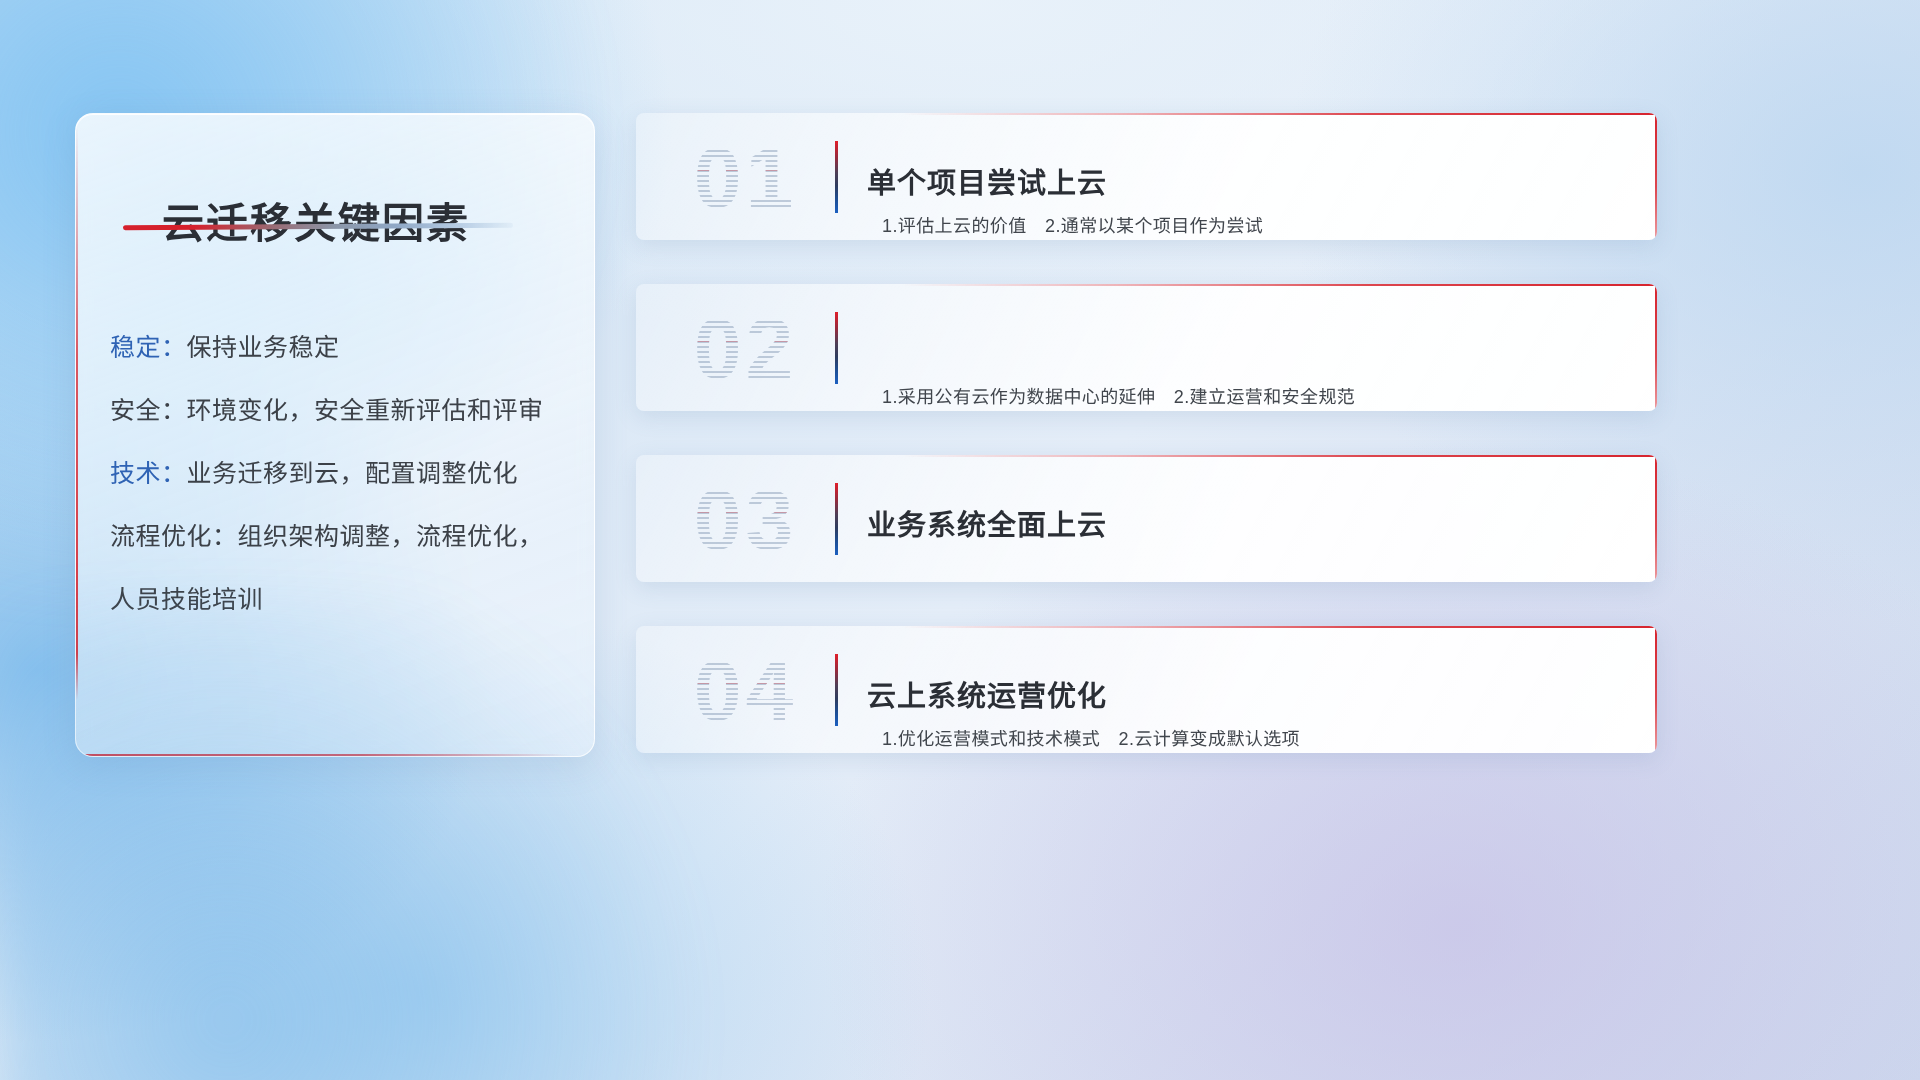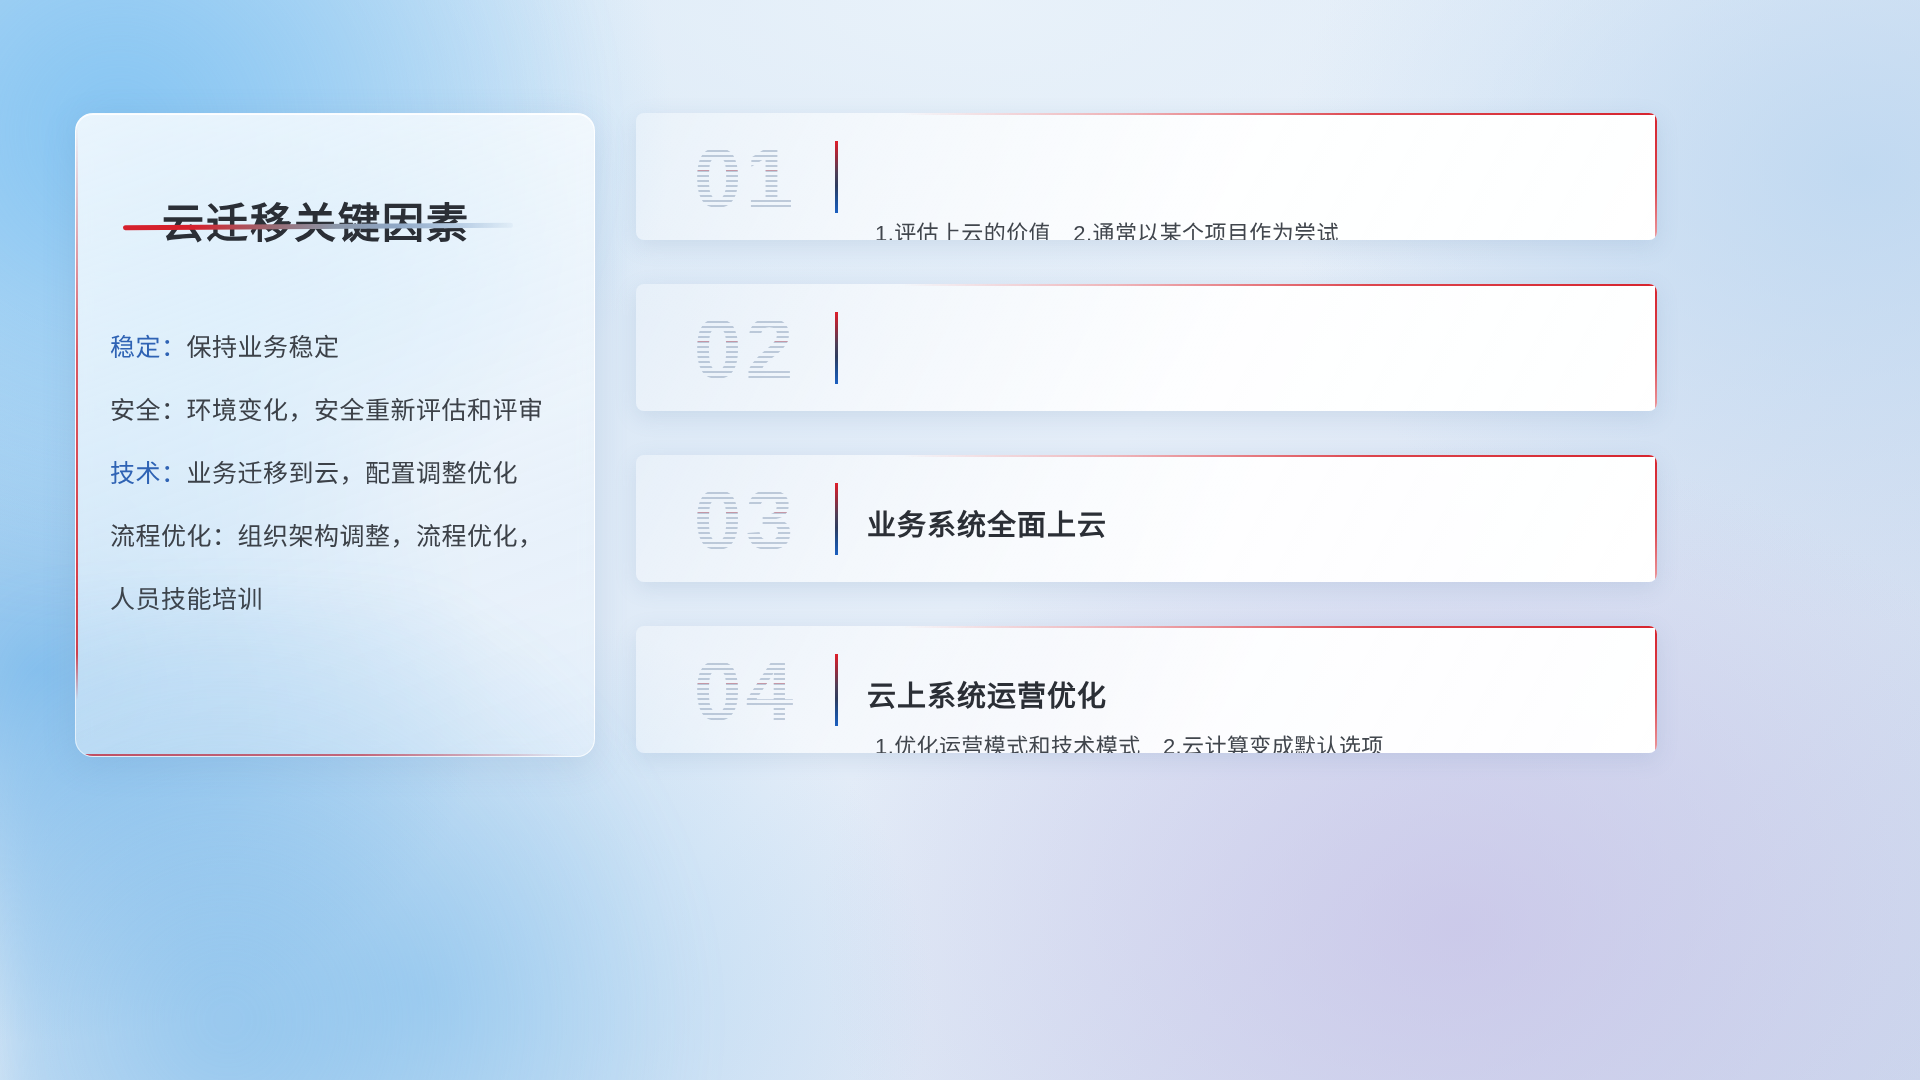--- a/index.html
+++ b/index.html
@@ -186,23 +186,23 @@
     left: 231px;
     top: 22px;
     font-size: 29px;
     font-weight: bold;
     color: #2b2f36;
     letter-spacing: 1px;
     white-space: nowrap;
   }
   .card-sub {
     position: absolute;
-    left: 239px;
+    left: 246px;
     top: 80px;
-    font-size: 22px;
+    font-size: 18px;
     color: #41464d;
     letter-spacing: 0.4px;
     white-space: nowrap;
   }
 </style>
 </head>
 <body>
 
 <div id="slide">
 
@@ -232,28 +232,30 @@
     </div>
   </section>
 
   <section id="cards">
 
     <article class="card">
       <div class="card-top-rule"></div>
       <div class="card-right-rule"></div>
       <div class="card-number">01<span class="glyph-red">01</span></div>
       <div class="card-divider"></div>
+      <h2 class="card-heading">单个项目尝试上云</h2>
       <p class="card-sub">1.评估上云的价值　2.通常以某个项目作为尝试</p>
     </article>
 
     <article class="card">
       <div class="card-top-rule"></div>
       <div class="card-right-rule"></div>
       <div class="card-number">02<span class="glyph-red">02</span></div>
       <div class="card-divider"></div>
+      <p class="card-sub">1.采用公有云作为数据中心的延伸　2.建立运营和安全规范</p>
     </article>
 
     <article class="card">
       <div class="card-top-rule"></div>
       <div class="card-right-rule"></div>
       <div class="card-number">03<span class="glyph-red">03</span></div>
       <div class="card-divider"></div>
       <h2 class="card-heading">业务系统全面上云</h2>
     </article>
 

